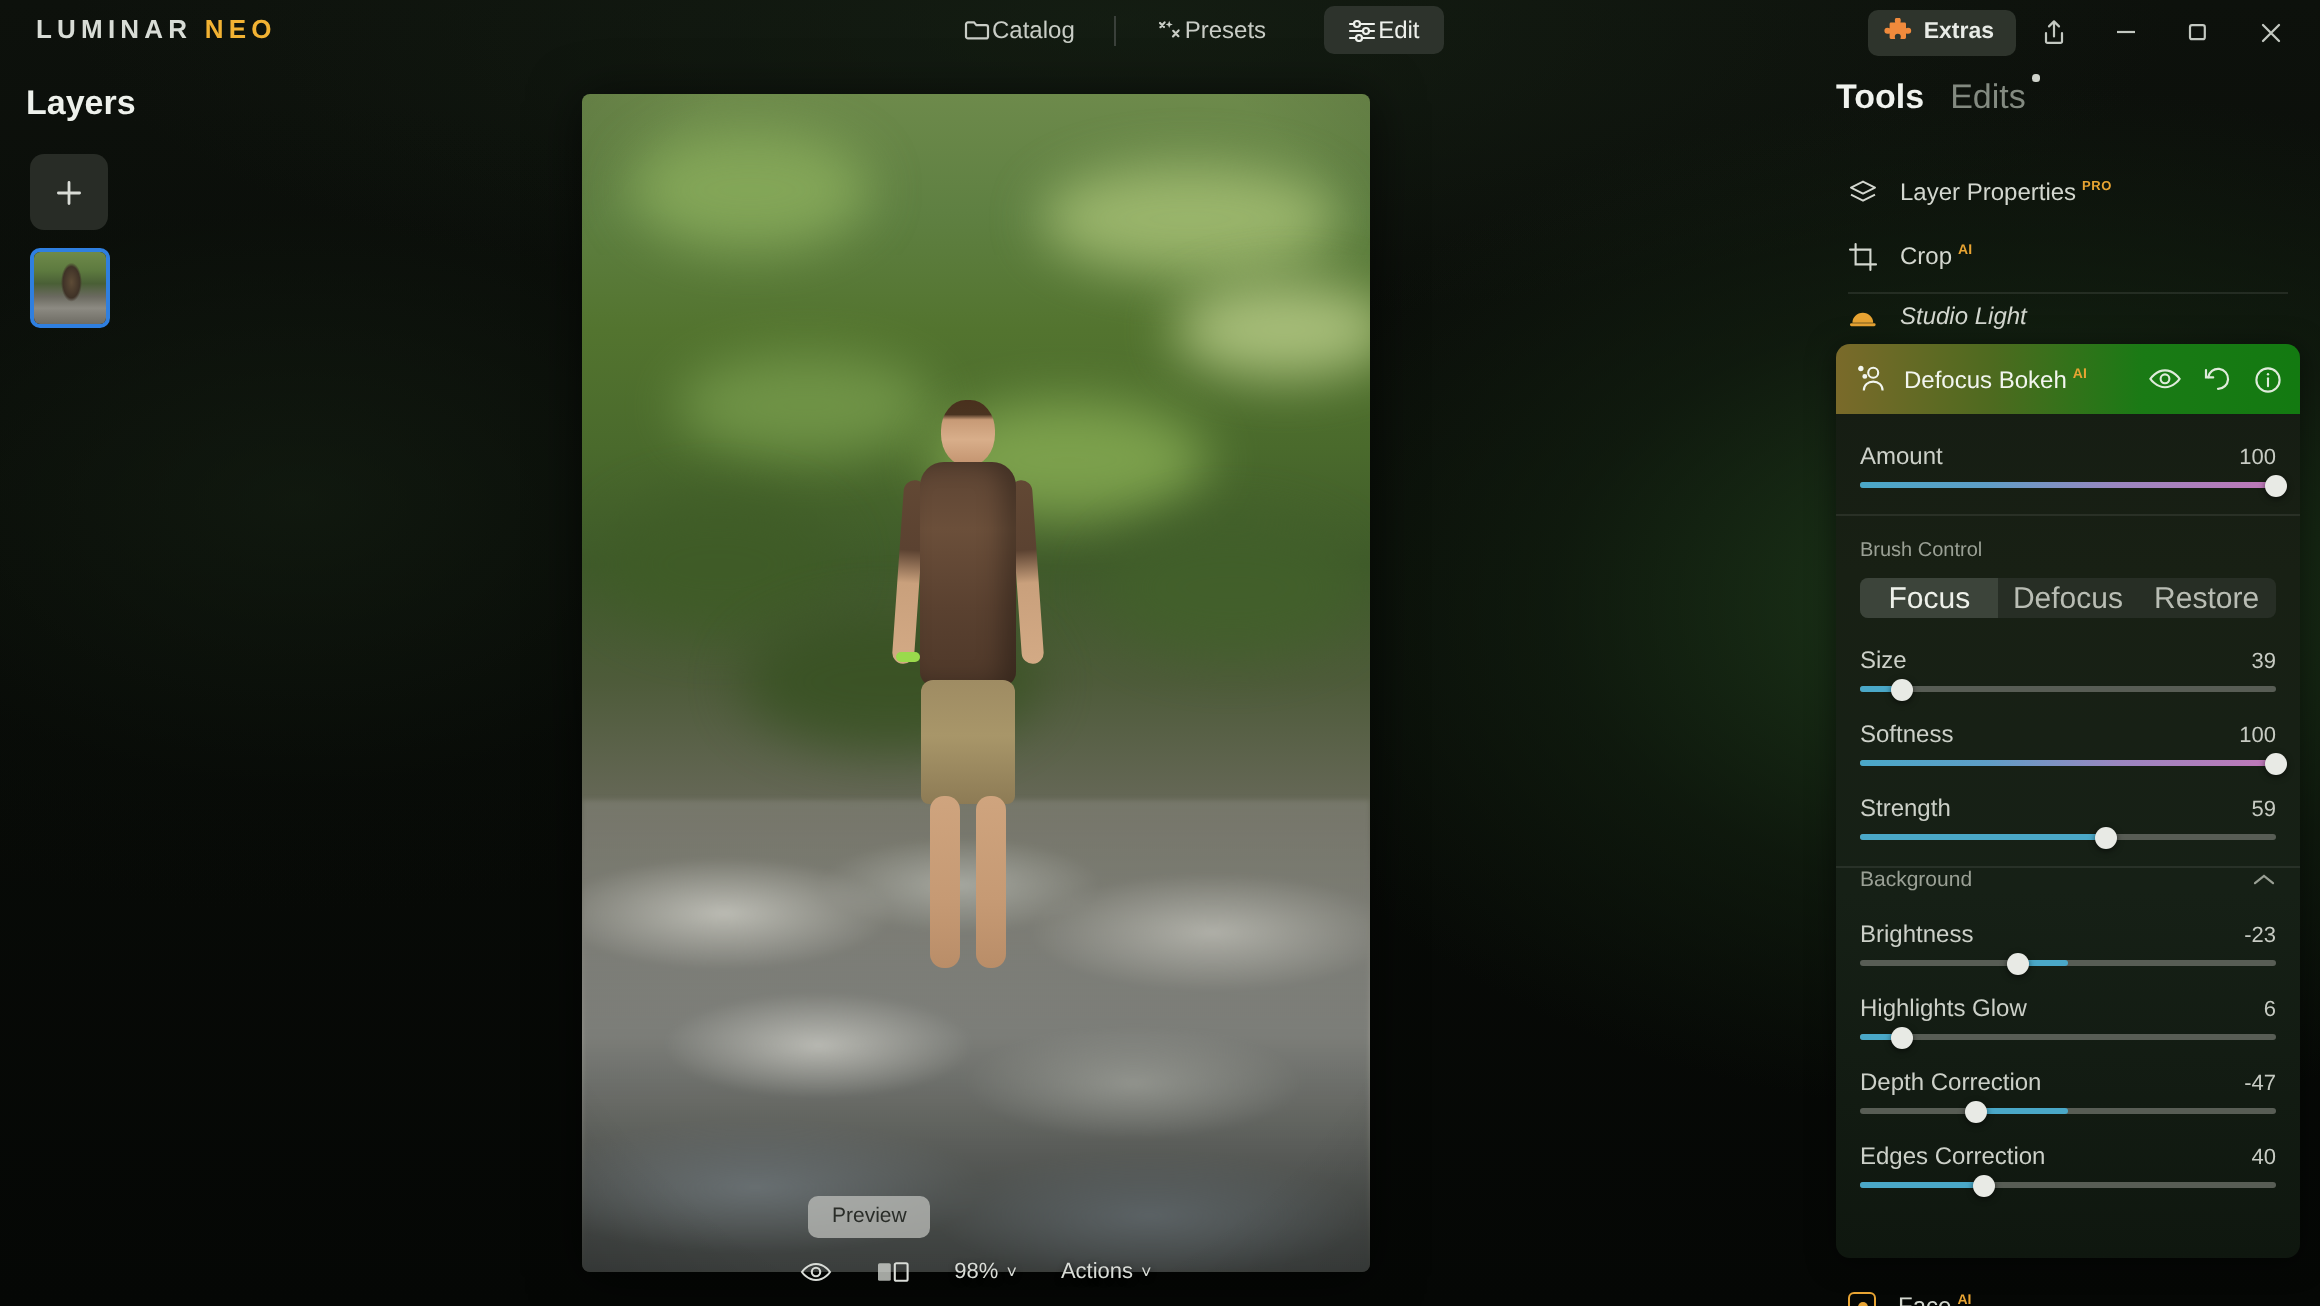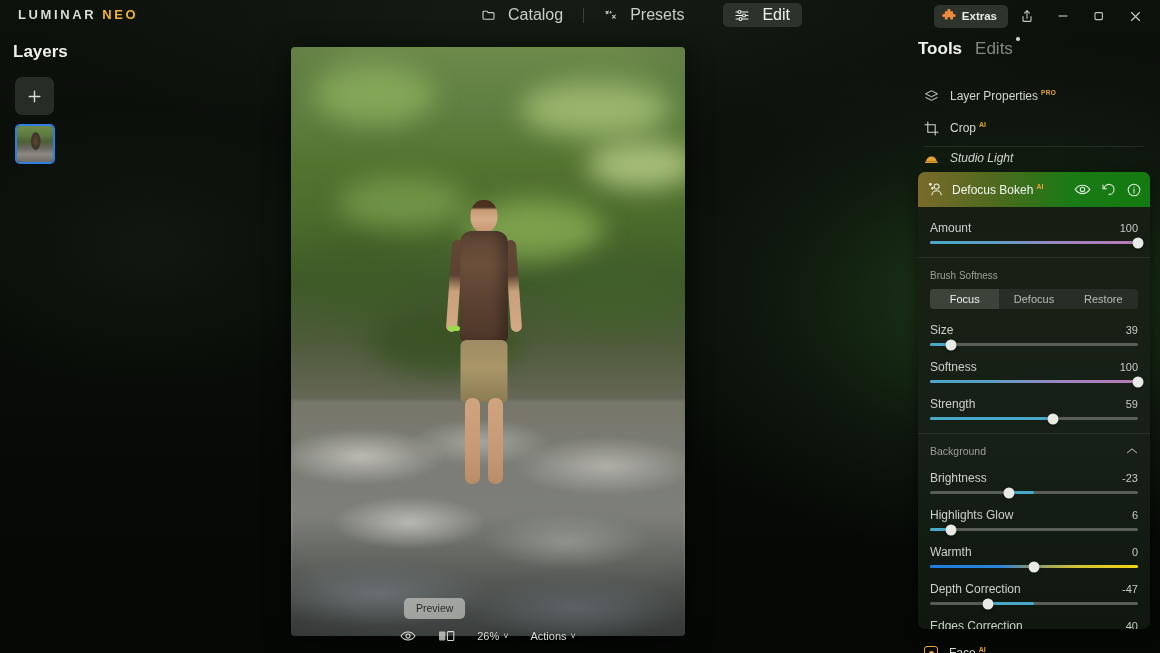--- a/index.html
+++ b/index.html
@@ -34,27 +34,27 @@
     white-space: nowrap;
   }
   .brand .lum { color: #d8dcd6; }
   .brand .neo { color: #f2b233; }
 
   .navtabs {
     position: absolute; left: 470px; top: 3px;
     display: flex; align-items: center; gap: 2px;
   }
   .navtab {
-    display: flex; align-items: center; gap: 13px;
+    display: flex; align-items: center; gap: 1px;
     height: 24px; padding: 0 12px;
     border-radius: 5px;
-    font-size: 16px; color: #c9cdc6;
+    font-size: 12px; color: #c9cdc6;
     cursor: pointer; white-space: nowrap;
   }
-  .navtab.active { background: #2d332c; color: #eef1ec; margin-left: 10px; }
+  .navtab.active { background: #2d332c; color: #eef1ec; }
   .navsep {
     width: 1px; height: 15px; background: #3a403a; margin: 0 6px;
   }
 
   .winright {
     position: absolute; right: 8px; top: 3px;
     display: flex; align-items: center; gap: 2px;
   }
   .extras-btn {
     display: flex; align-items: center; gap: 6px;
@@ -312,31 +312,31 @@
     padding: 0 12px; margin-top: 12px;
   }
 
   .seg {
     display: flex; margin: 8px 12px 0;
     height: 20px; border-radius: 4px;
     background: #272e25; overflow: hidden;
   }
   .seg .sg {
     flex: 1; display: flex; align-items: center; justify-content: center;
-    font-size: 11px; color: #b9bdb4; cursor: pointer;
+    font-size: 15px; color: #b9bdb4; cursor: pointer;
   }
   .seg .sg.active { background: #3c443a; color: #eef1ea; }
 
   .sub-div {
     height: 1px; margin: 13px 0 0;
     background: rgba(255,255,255,0.08);
   }
   .sec-head {
     display: flex; align-items: center; justify-content: space-between;
-    padding: 0 12px; margin-top: 11px;
+    padding: 0 12px; 
   }
   .sec-head .sh-t { font-size: 10.5px; color: #9aa095; }
   .sec-head .sh-c { cursor: pointer; display: flex; }
 
   .next-tool {
     position: absolute; left: 918px; top: 638px;
     width: 232px; height: 30px;
     display: flex; align-items: center; gap: 11px;
     padding-left: 6px;
     font-size: 12px; color: #d3d7cf;
@@ -488,21 +488,21 @@
     </div>
     <div class="ct-item">
       <span>
         <svg width="17" height="12" viewBox="0 0 17 12" fill="none" stroke="#d9dcd7" stroke-width="1.05">
           <rect x="1" y="1.6" width="6.4" height="8.8" rx="0.8" fill="#d9dcd7" stroke="none" opacity="0.75"></rect>
           <rect x="9.4" y="1.6" width="6.4" height="8.8" rx="0.8"></rect>
         </svg>
       </span>
     </div>
     <div class="ct-item">
-      <span>26%</span>
+      <span>98%</span>
       <span style="font-size:9px;">˅</span>
     </div>
     <div class="ct-item">
       <span>Actions</span>
       <span style="font-size:9px;">˅</span>
     </div>
   </div>
 
   <div class="tools-head">
     <div class="t-tools">Tools</div>
@@ -586,21 +586,21 @@
           <span class="val">100</span>
         </div>
         <div class="track">
           <div class="fill" style="left:0;width:100%;background:linear-gradient(90deg,#4aa8c8 0%,#5e9ec6 30%,#9b86c0 62%,#c078b8 100%);"></div>
           <div class="knob" style="left:100%;"></div>
         </div>
       </div>
 
       <div class="sub-div"></div>
 
-      <div class="section-label">Brush Softness</div>
+      <div class="section-label">Brush Control</div>
 
       <div class="seg">
         <div class="sg active">Focus</div>
         <div class="sg">Defocus</div>
         <div class="sg">Restore</div>
       </div>
 
       <div class="slider-block">
         <div class="slider-row">
           <span class="lbl">Size</span>
@@ -660,30 +660,20 @@
         <div class="slider-row">
           <span class="lbl">Highlights Glow</span>
           <span class="val">6</span>
         </div>
         <div class="track">
           <div class="fill" style="left:0;width:10%;background:#4aa8c8;"></div>
           <div class="knob" style="left:10%;"></div>
         </div>
       </div>
 
-      <div class="slider-block">
-        <div class="slider-row">
-          <span class="lbl">Warmth</span>
-          <span class="val">0</span>
-        </div>
-        <div class="track">
-          <div class="fill" style="left:0;width:100%;background:linear-gradient(90deg,#1d7fe0 0%,#2a83d8 34%,#8c9a6c 50%,#cfc235 70%,#f2d414 100%);"></div>
-          <div class="knob" style="left:50%;"></div>
-        </div>
-      </div>
 
       <div class="slider-block">
         <div class="slider-row">
           <span class="lbl">Depth Correction</span>
           <span class="val">-47</span>
         </div>
         <div class="track">
           <div class="fill" style="left:28%;width:22%;background:#4aa8c8;"></div>
           <div class="knob" style="left:28%;"></div>
         </div>

